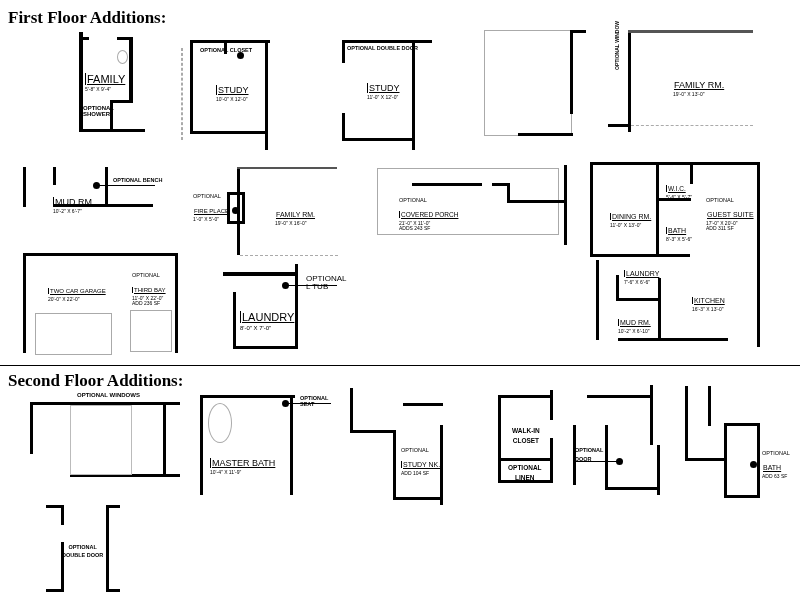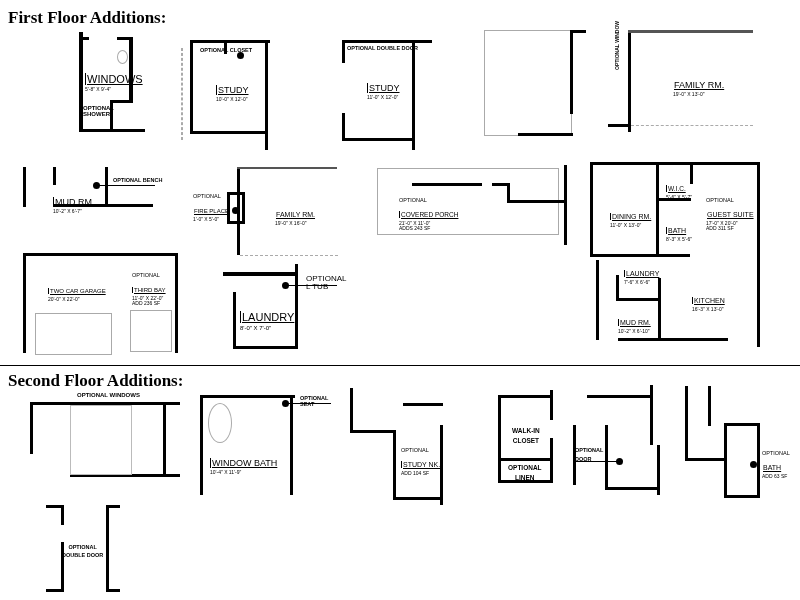--- a/index.html
+++ b/index.html
@@ -29,21 +29,21 @@
 <div class="plan" style="left:75px;top:32px;width:70px;height:105px;">
   <div class="w" style="left:4px;top:0;width:4px;height:100px;"></div>
   <div class="w" style="left:4px;top:5px;width:10px;height:3px;"></div>
   <div class="w" style="left:54px;top:5px;width:4px;height:66px;"></div>
   <div class="w" style="left:42px;top:5px;width:14px;height:3px;"></div>
   <div class="w" style="left:35px;top:68px;width:22px;height:3px;"></div>
   <div class="w" style="left:35px;top:68px;width:3px;height:32px;"></div>
   <div class="w" style="left:4px;top:97px;width:66px;height:3px;"></div>
   <div class="g" style="left:42px;top:18px;width:9px;height:12px;border-radius:50%;"></div>
   <div class="lbl" style="left:10px;top:38px;">
-    <span class="room room-lg">WINDOWS</span>
+    <span class="room room-lg">FAMILY</span>
     <span class="dim">5'-8" X 9'-4"</span>
   </div>
   <div class="lbl note" style="left:8px;top:73px;width:28px;white-space:normal;">OPTIONAL SHOWER</div>
 </div>
 
 <div class="plan" style="left:180px;top:38px;width:100px;height:115px;">
   <div class="w" style="left:10px;top:2px;width:3px;height:94px;"></div>
   <div class="w" style="left:10px;top:2px;width:80px;height:3px;"></div>
   <div class="w" style="left:85px;top:2px;width:3px;height:110px;"></div>
   <div class="w" style="left:10px;top:93px;width:78px;height:3px;"></div>
@@ -235,21 +235,21 @@
   <div class="w" style="left:2px;top:2px;width:3px;height:100px;"></div>
   <div class="w" style="left:92px;top:2px;width:3px;height:100px;"></div>
   <div class="g" style="left:10px;top:10px;width:22px;height:38px;border-radius:50%;"></div>
   <div class="dot" style="left:84px;top:7px;"></div>
   <div class="leader" style="left:88px;top:10px;width:45px;"></div>
   <div class="lbl note" style="left:102px;top:3px;">
     <span class="opt">OPTIONAL</span>
     <span class="opt">SEAT</span>
   </div>
   <div class="lbl" style="left:12px;top:60px;">
-    <span class="room">WINDOW BATH</span>
+    <span class="room">MASTER BATH</span>
     <span class="dim">10'-4" X 11'-9"</span>
   </div>
 </div>
 
 <div class="plan" style="left:345px;top:385px;width:100px;height:125px;">
   <div class="w" style="left:5px;top:3px;width:3px;height:45px;"></div>
   <div class="w" style="left:5px;top:45px;width:45px;height:3px;"></div>
   <div class="w" style="left:48px;top:45px;width:3px;height:70px;"></div>
   <div class="w" style="left:48px;top:112px;width:50px;height:3px;"></div>
   <div class="w" style="left:95px;top:40px;width:3px;height:80px;"></div>

